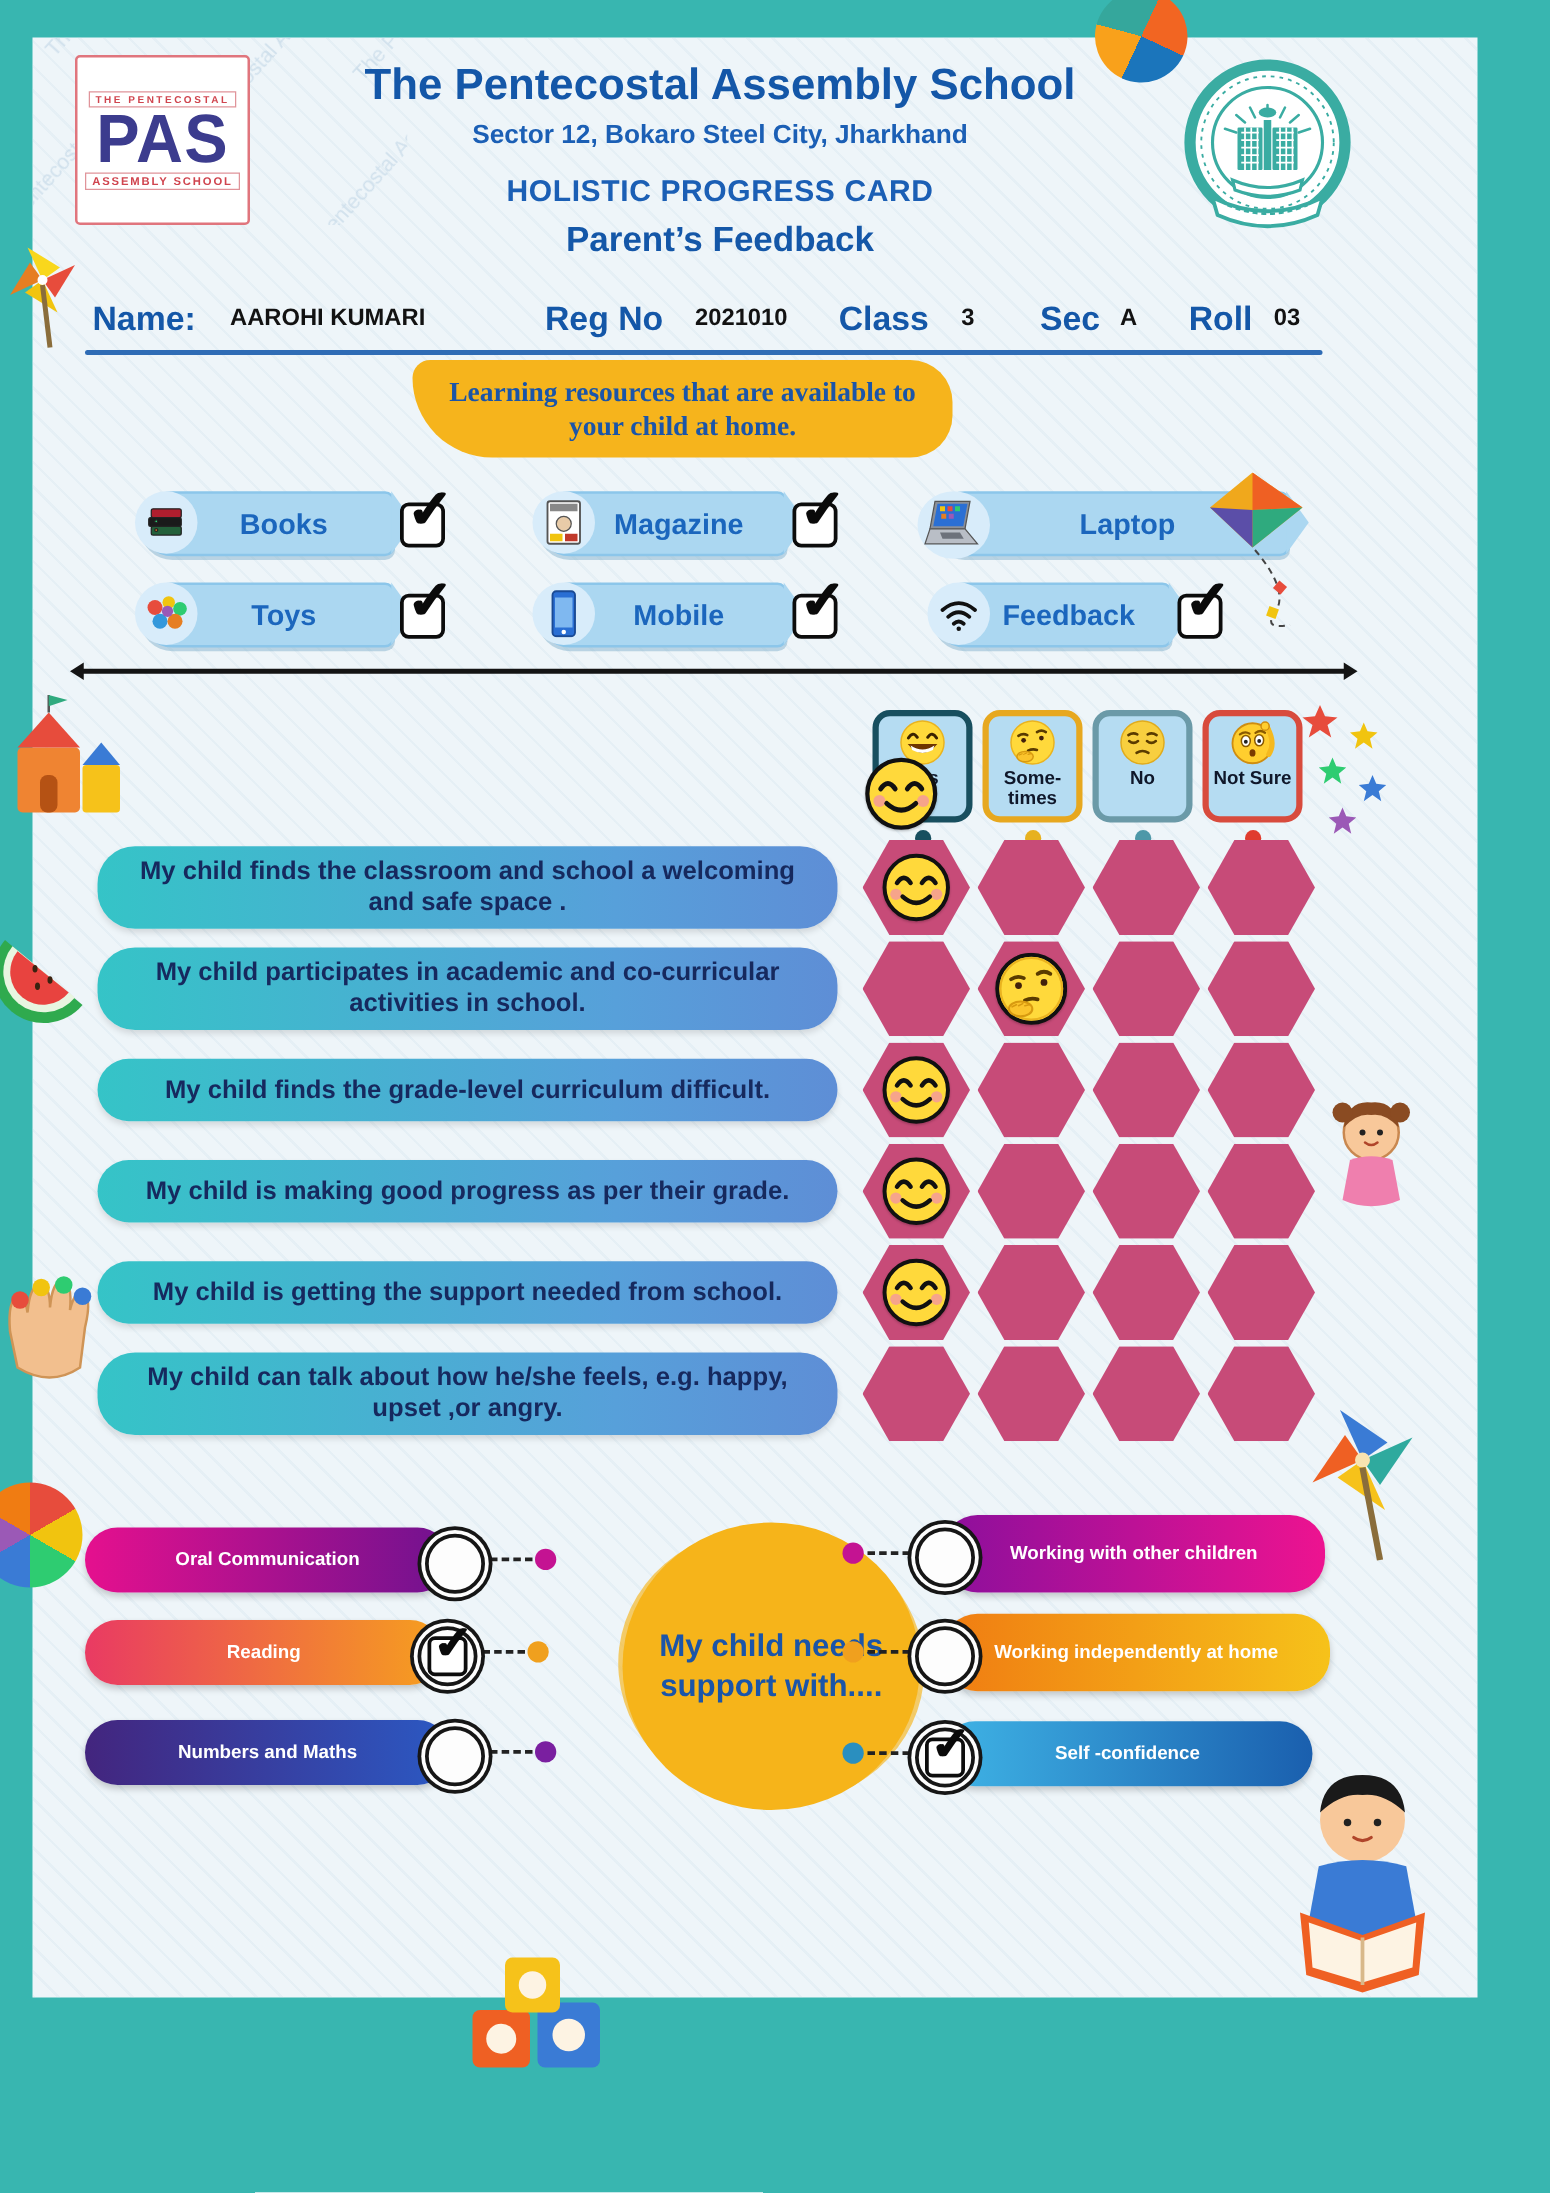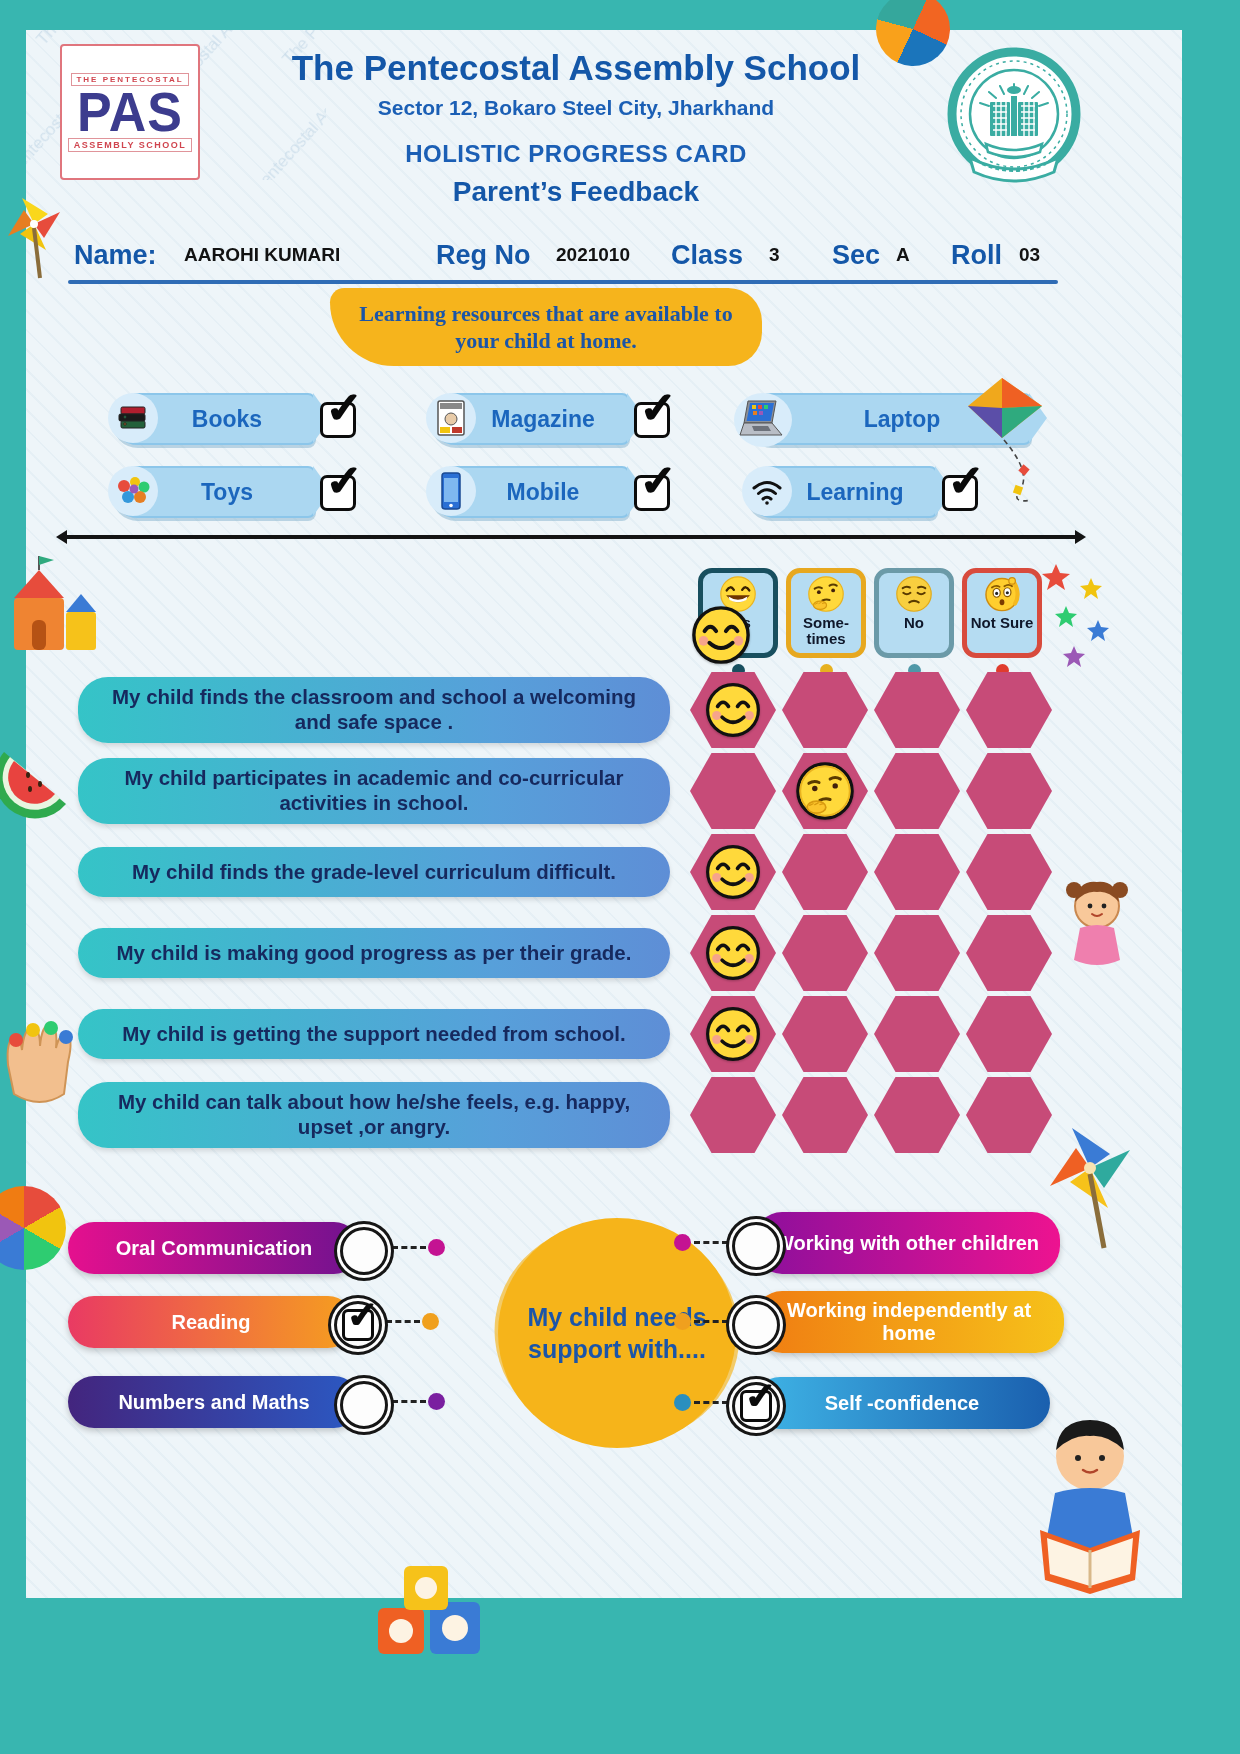--- a/index.html
+++ b/index.html
@@ -62,21 +62,21 @@
   .q-pill{position:absolute;left:52px;width:592px;border-radius:30px;
           background:linear-gradient(90deg,#35c4c7,#57a0da 70%,#5e8ed6);display:flex;align-items:center;justify-content:center;
           text-align:center;font-size:20.5px;font-weight:900;color:#16295e;line-height:1.2;padding:0 26px;box-sizing:border-box;
           box-shadow:0 3px 5px rgba(0,0,0,.12);}
   .hexes{position:absolute;left:664px;width:372px;height:76px;}
   .hex{position:absolute;top:0;width:86px;height:76px;background:#c74b78;
        clip-path:polygon(25% 0,75% 0,100% 50%,75% 100%,25% 100%,0 50%);}
 
   
   .sup-pill{position:absolute;display:flex;align-items:center;justify-content:center;text-align:center;
-            color:#fff;font-weight:900;font-size:20px;line-height:1.15;border-radius:28px;box-shadow:0 3px 6px rgba(0,0,0,.2);z-index:3;padding:0 10px;box-sizing:border-box;}
+            color:#fff;font-weight:900;font-size:15px;line-height:1.15;border-radius:28px;box-shadow:0 3px 6px rgba(0,0,0,.2);z-index:3;padding:0 10px;box-sizing:border-box;}
   .g-oral{background:linear-gradient(90deg,#e5108e,#70128f);}
   .g-read{background:linear-gradient(90deg,#e93a63,#f6a01e);}
   .g-num{background:linear-gradient(90deg,#43257e,#2b59c3);}
   .g-wwc{background:linear-gradient(90deg,#8c0f9c,#ed1390);}
   .g-wih{background:linear-gradient(90deg,#f07c12,#f6c21a);}
   .g-selfc{background:linear-gradient(90deg,#3fb4e6,#1a5fae);}
   .conn{position:absolute;width:42px;height:42px;border-radius:50%;background:#fdfdfd;border:3px solid #161616;
         box-shadow:0 0 0 3px #fdfdfd,0 0 0 6px #161616;z-index:4;display:flex;align-items:center;justify-content:center;}
   .dash{position:absolute;border-top:3.5px dashed #222;width:34px;z-index:2;}
   .dot{position:absolute;width:17px;height:17px;border-radius:50%;z-index:2;}
@@ -299,21 +299,21 @@
 
     <div class="res" style="left:720px;top:436px;width:188px">
       <span class="res-ic">
         <svg width="34" height="30" viewBox="0 0 34 30" fill="none" stroke="#111" stroke-width="3" stroke-linecap="round">
           <path d="M4 12 Q17 1 30 12"></path>
             <path d="M8.5 17.5 Q17 10 25.5 17.5"></path>
             <path d="M13 23 Q17 19.5 21 23"></path>
             <circle cx="17" cy="27" r="1.8" fill="#111" stroke="none"></circle>
           </svg>
       </span>
-      <span class="res-lb">Learning</span>
+      <span class="res-lb">Feedback</span>
     </div>
     <span class="chk" style="left:916px;top:445px">
         <span class="tick">✓</span>
       </span>
 
     <div class="divider"></div>
 
 
     <div class="tile" style="left:672px;border-color:#184f5f">
       <svg class="em">

